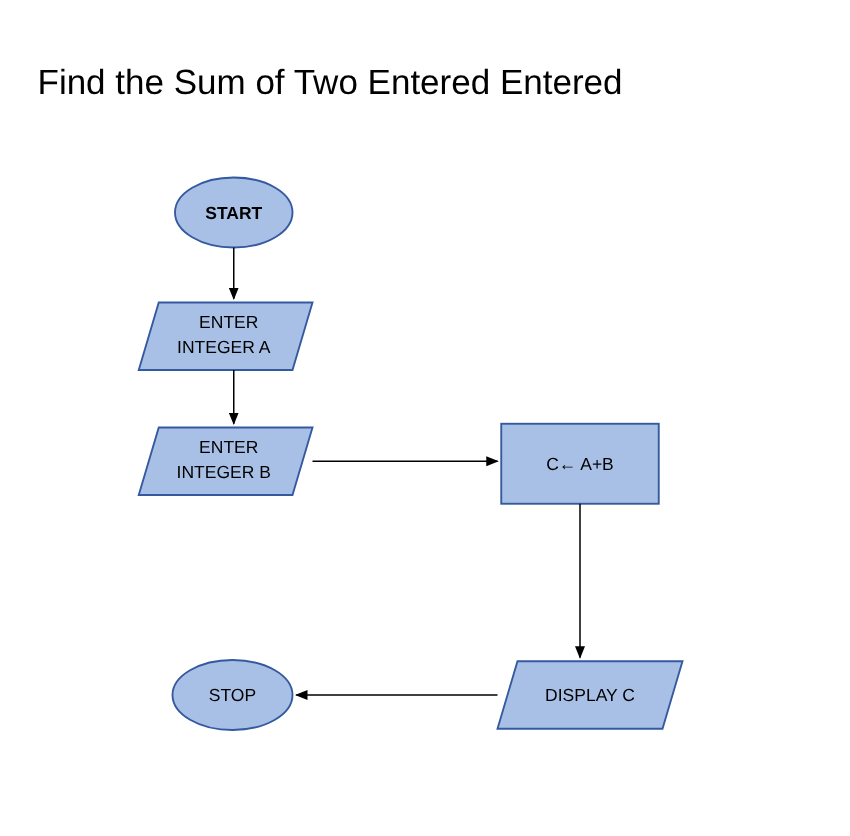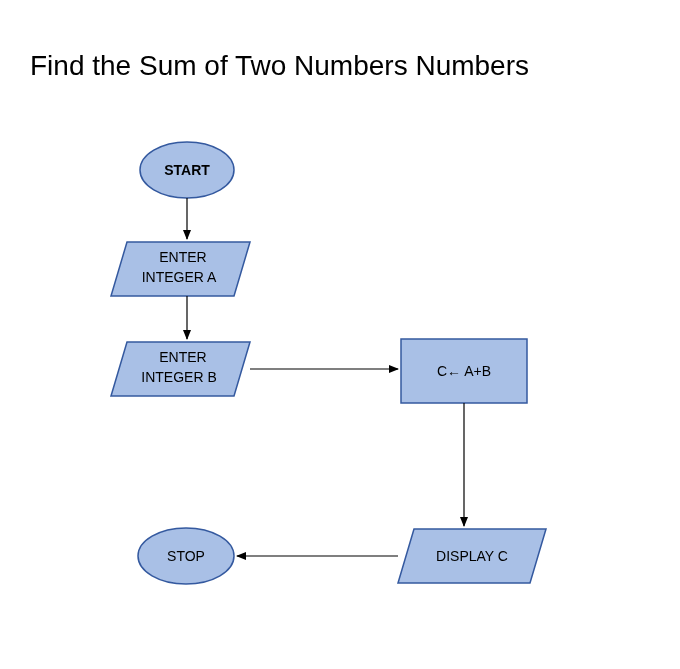--- a/index.html
+++ b/index.html
@@ -21,21 +21,21 @@
   }
   .node-label {
     font-size: 14px;
     fill: #000;
     font-family: "Comic Sans MS", "Comic Sans", cursive, sans-serif;
   }
 </style>
 </head>
 <body>
 
-<div class="title">Find the Sum of Two Numbers Numbers</div>
+<div class="title">Find the Sum of Two Entered Entered</div>
 
 <svg width="680" height="669" style="position:absolute;left:0;top:0;">
   <defs>
     <marker id="arrowhead" markerWidth="10" markerHeight="8" refX="9" refY="4" orient="auto" markerUnits="userSpaceOnUse">
       <path d="M0,0 L10,4 L0,8 Z" fill="#000"></path>
     </marker>
   </defs>
 
   <g>
     <ellipse cx="187" cy="170" rx="47" ry="28" fill="#a9c0e6" stroke="#34599f" stroke-width="1.5"></ellipse>

